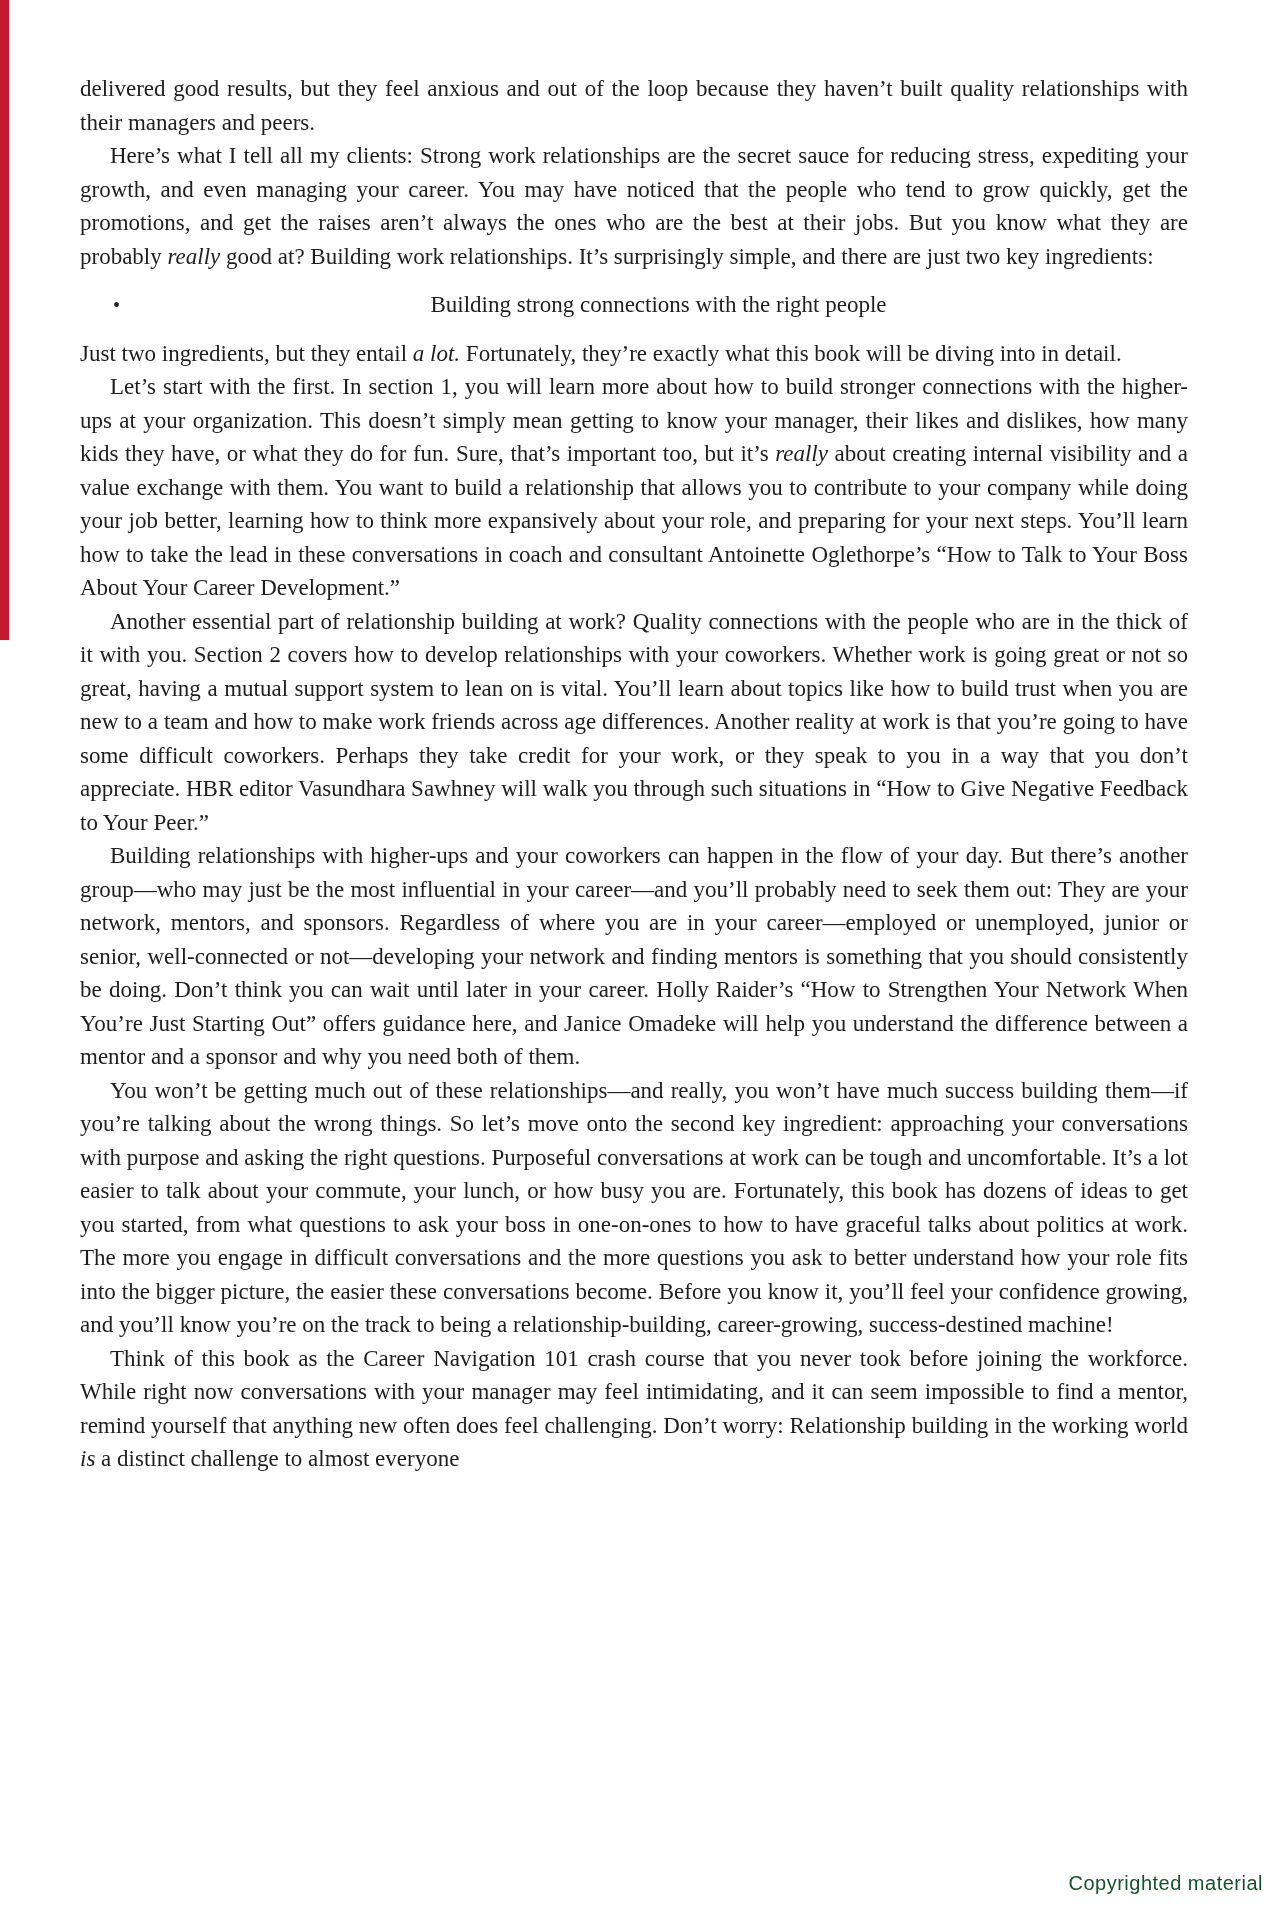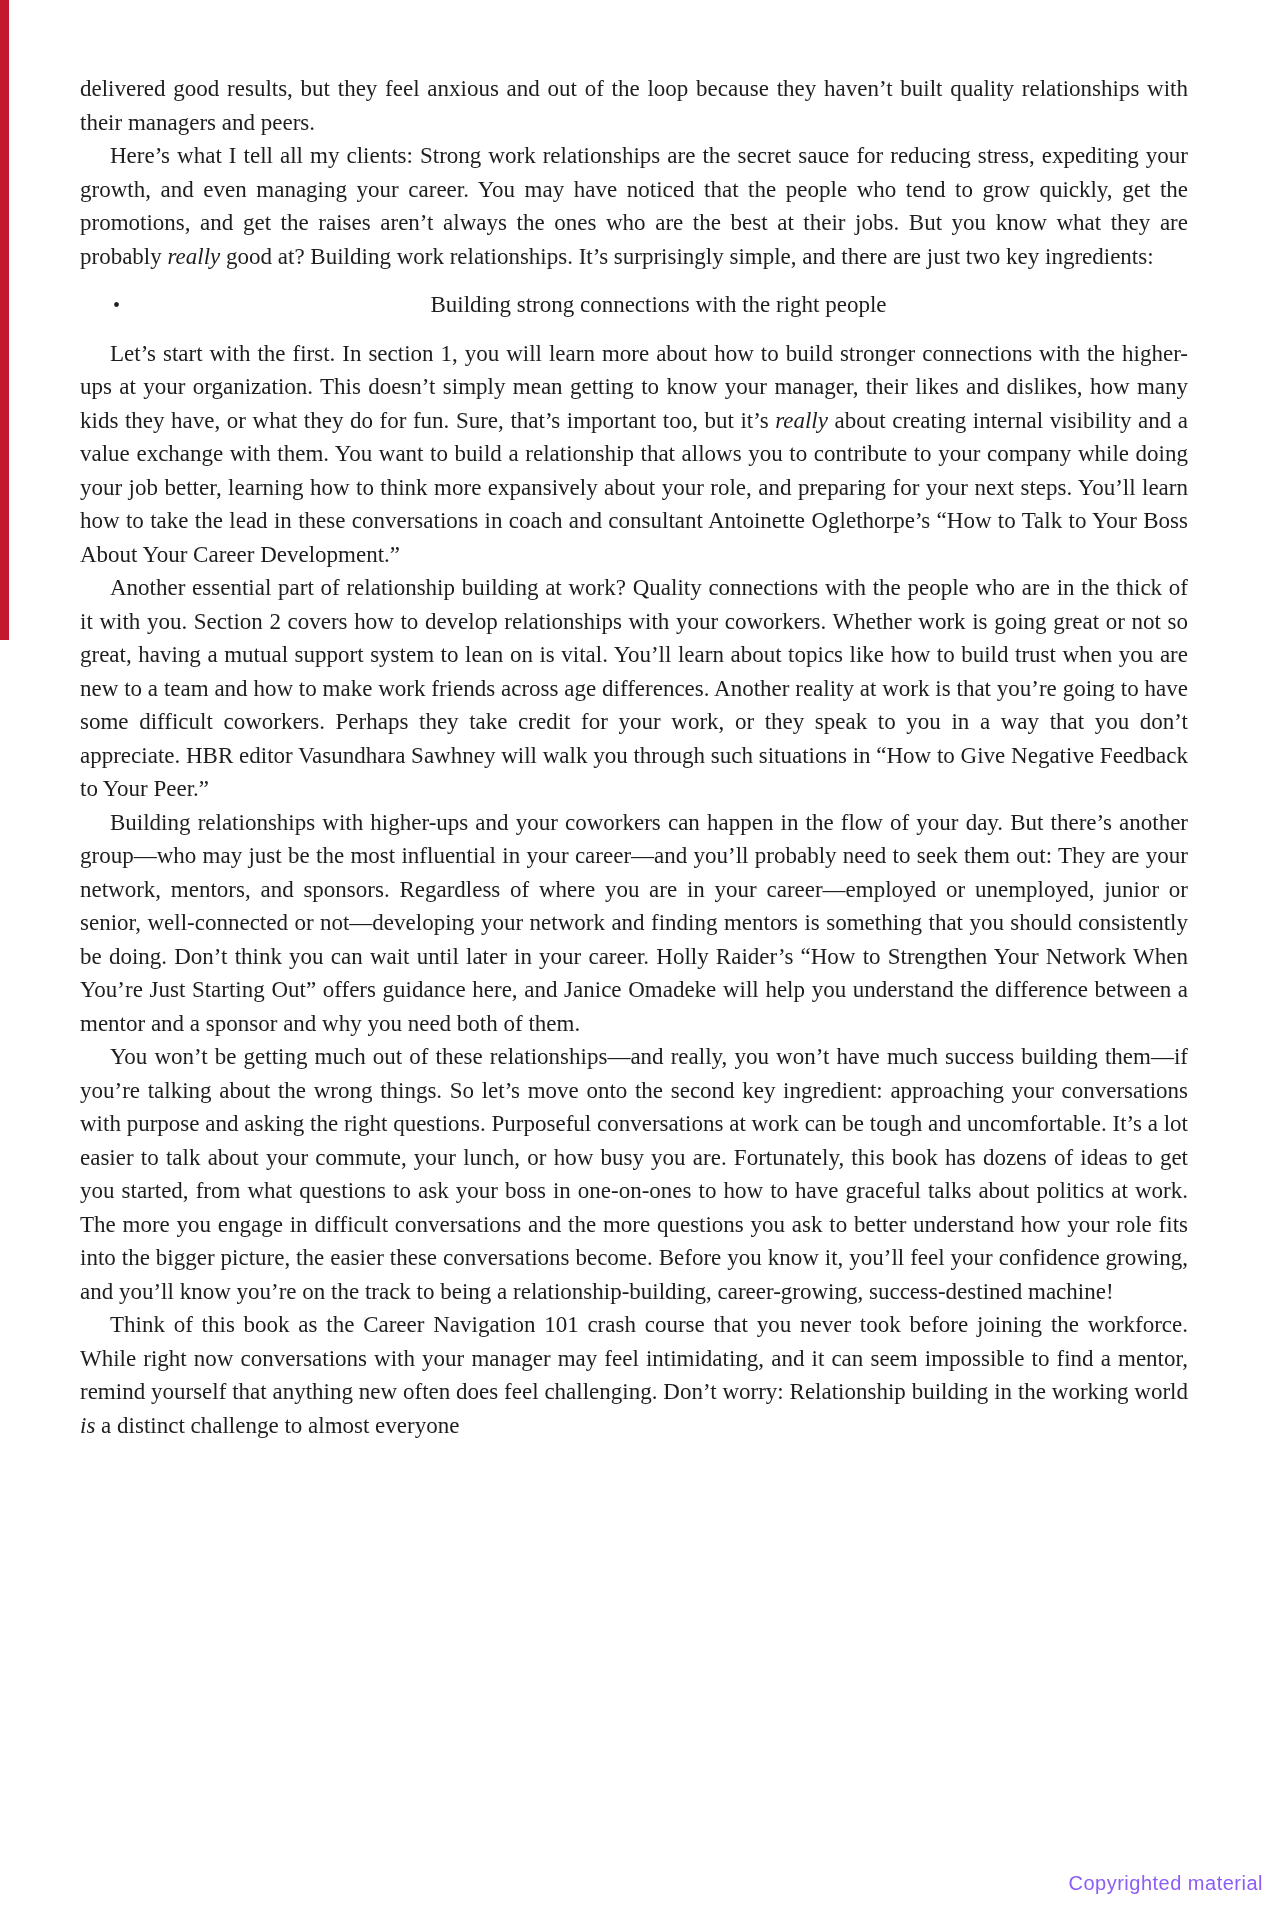--- a/index.html
+++ b/index.html
@@ -63,36 +63,37 @@
     top: 1px;
     font-size: 20px;
     color: #1e1e1e;
   }
   .watermark {
     position: absolute;
     top: 1872px;
     right: 17px;
     font-family: "Liberation Sans", sans-serif;
     font-size: 20px;
-    color: #8b5cf6;
+    color: #14532d;
     letter-spacing: 0.5px;
     margin-left: 17px;
   }
 </style>
 </head>
 <body>
 
 <div class="page">
   <div class="edge-bar" style="background: rgb(194, 25, 46);"></div>
   <div class="text-col">
       <p>delivered good results, but they feel anxious and out of the loop because they haven’t built quality relationships with their managers and peers.</p>
       <p class="indent">Here’s what I tell all my clients: Strong work relationships are the secret sauce for reducing stress, expediting your growth, and even managing your career. You may have noticed that the people who tend to grow quickly, get the promotions, and get the raises aren’t always the ones who are the best at their jobs. But you know what they are probably <em>really</em> good at? Building work relationships. It’s surprisingly simple, and there are just two key ingredients:</p>
       <ul>
         <li>Building strong connections with the right people</li>
       </ul>
+      <p>Just two ingredients, but they entail <em>a lot.</em> Fortunately, they’re exactly what this book will be diving into in detail.</p>
       <p class="indent">Let’s start with the first. In section 1, you will learn more about how to build stronger connections with the higher-ups at your organization. This doesn’t simply mean getting to know your manager, their likes and dislikes, how many kids they have, or what they do for fun. Sure, that’s important too, but it’s <em>really</em> about creating internal visibility and a value exchange with them. You want to build a relationship that allows you to contribute to your company while doing your job better, learning how to think more expansively about your role, and preparing for your next steps. You’ll learn how to take the lead in these conversations in coach and consultant Antoinette Oglethorpe’s “How to Talk to Your Boss About Your Career Development.”</p>
       <p class="indent">Another essential part of relationship building at work? Quality connections with the people who are in the thick of it with you. Section 2 covers how to develop relationships with your coworkers. Whether work is going great or not so great, having a mutual support system to lean on is vital. You’ll learn about topics like how to build trust when you are new to a team and how to make work friends across age differences. Another reality at work is that you’re going to have some difficult coworkers. Perhaps they take credit for your work, or they speak to you in a way that you don’t appreciate. HBR editor Vasundhara Sawhney will walk you through such situations in “How to Give Negative Feedback to Your Peer.”</p>
       <p class="indent">Building relationships with higher-ups and your coworkers can happen in the flow of your day. But there’s another group—who may just be the most influential in your career—and you’ll probably need to seek them out: They are your network, mentors, and sponsors. Regardless of where you are in your career—employed or unemployed, junior or senior, well-connected or not—developing your network and finding mentors is something that you should consistently be doing. Don’t think you can wait until later in your career. Holly Raider’s “How to Strengthen Your Network When You’re Just Starting Out” offers guidance here, and Janice Omadeke will help you understand the difference between a mentor and a sponsor and why you need both of them.</p>
       <p class="indent">You won’t be getting much out of these relationships—and really, you won’t have much success building them—if you’re talking about the wrong things. So let’s move onto the second key ingredient: approaching your conversations with purpose and asking the right questions. Purposeful conversations at work can be tough and uncomfortable. It’s a lot easier to talk about your commute, your lunch, or how busy you are. Fortunately, this book has dozens of ideas to get you started, from what questions to ask your boss in one-on-ones to how to have graceful talks about politics at work. The more you engage in difficult conversations and the more questions you ask to better understand how your role fits into the bigger picture, the easier these conversations become. Before you know it, you’ll feel your confidence growing, and you’ll know you’re on the track to being a relationship-building, career-growing, success-destined machine!</p>
       <p class="indent">Think of this book as the Career Navigation 101 crash course that you never took before joining the workforce. While right now conversations with your manager may feel intimidating, and it can seem impossible to find a mentor, remind yourself that anything new often does feel challenging. Don’t worry: Relationship building in the working world <em>is</em> a distinct challenge to almost everyone</p>
     </div>
   <div class="watermark">Copyrighted material</div>
 </div>
 
 </body></html>

